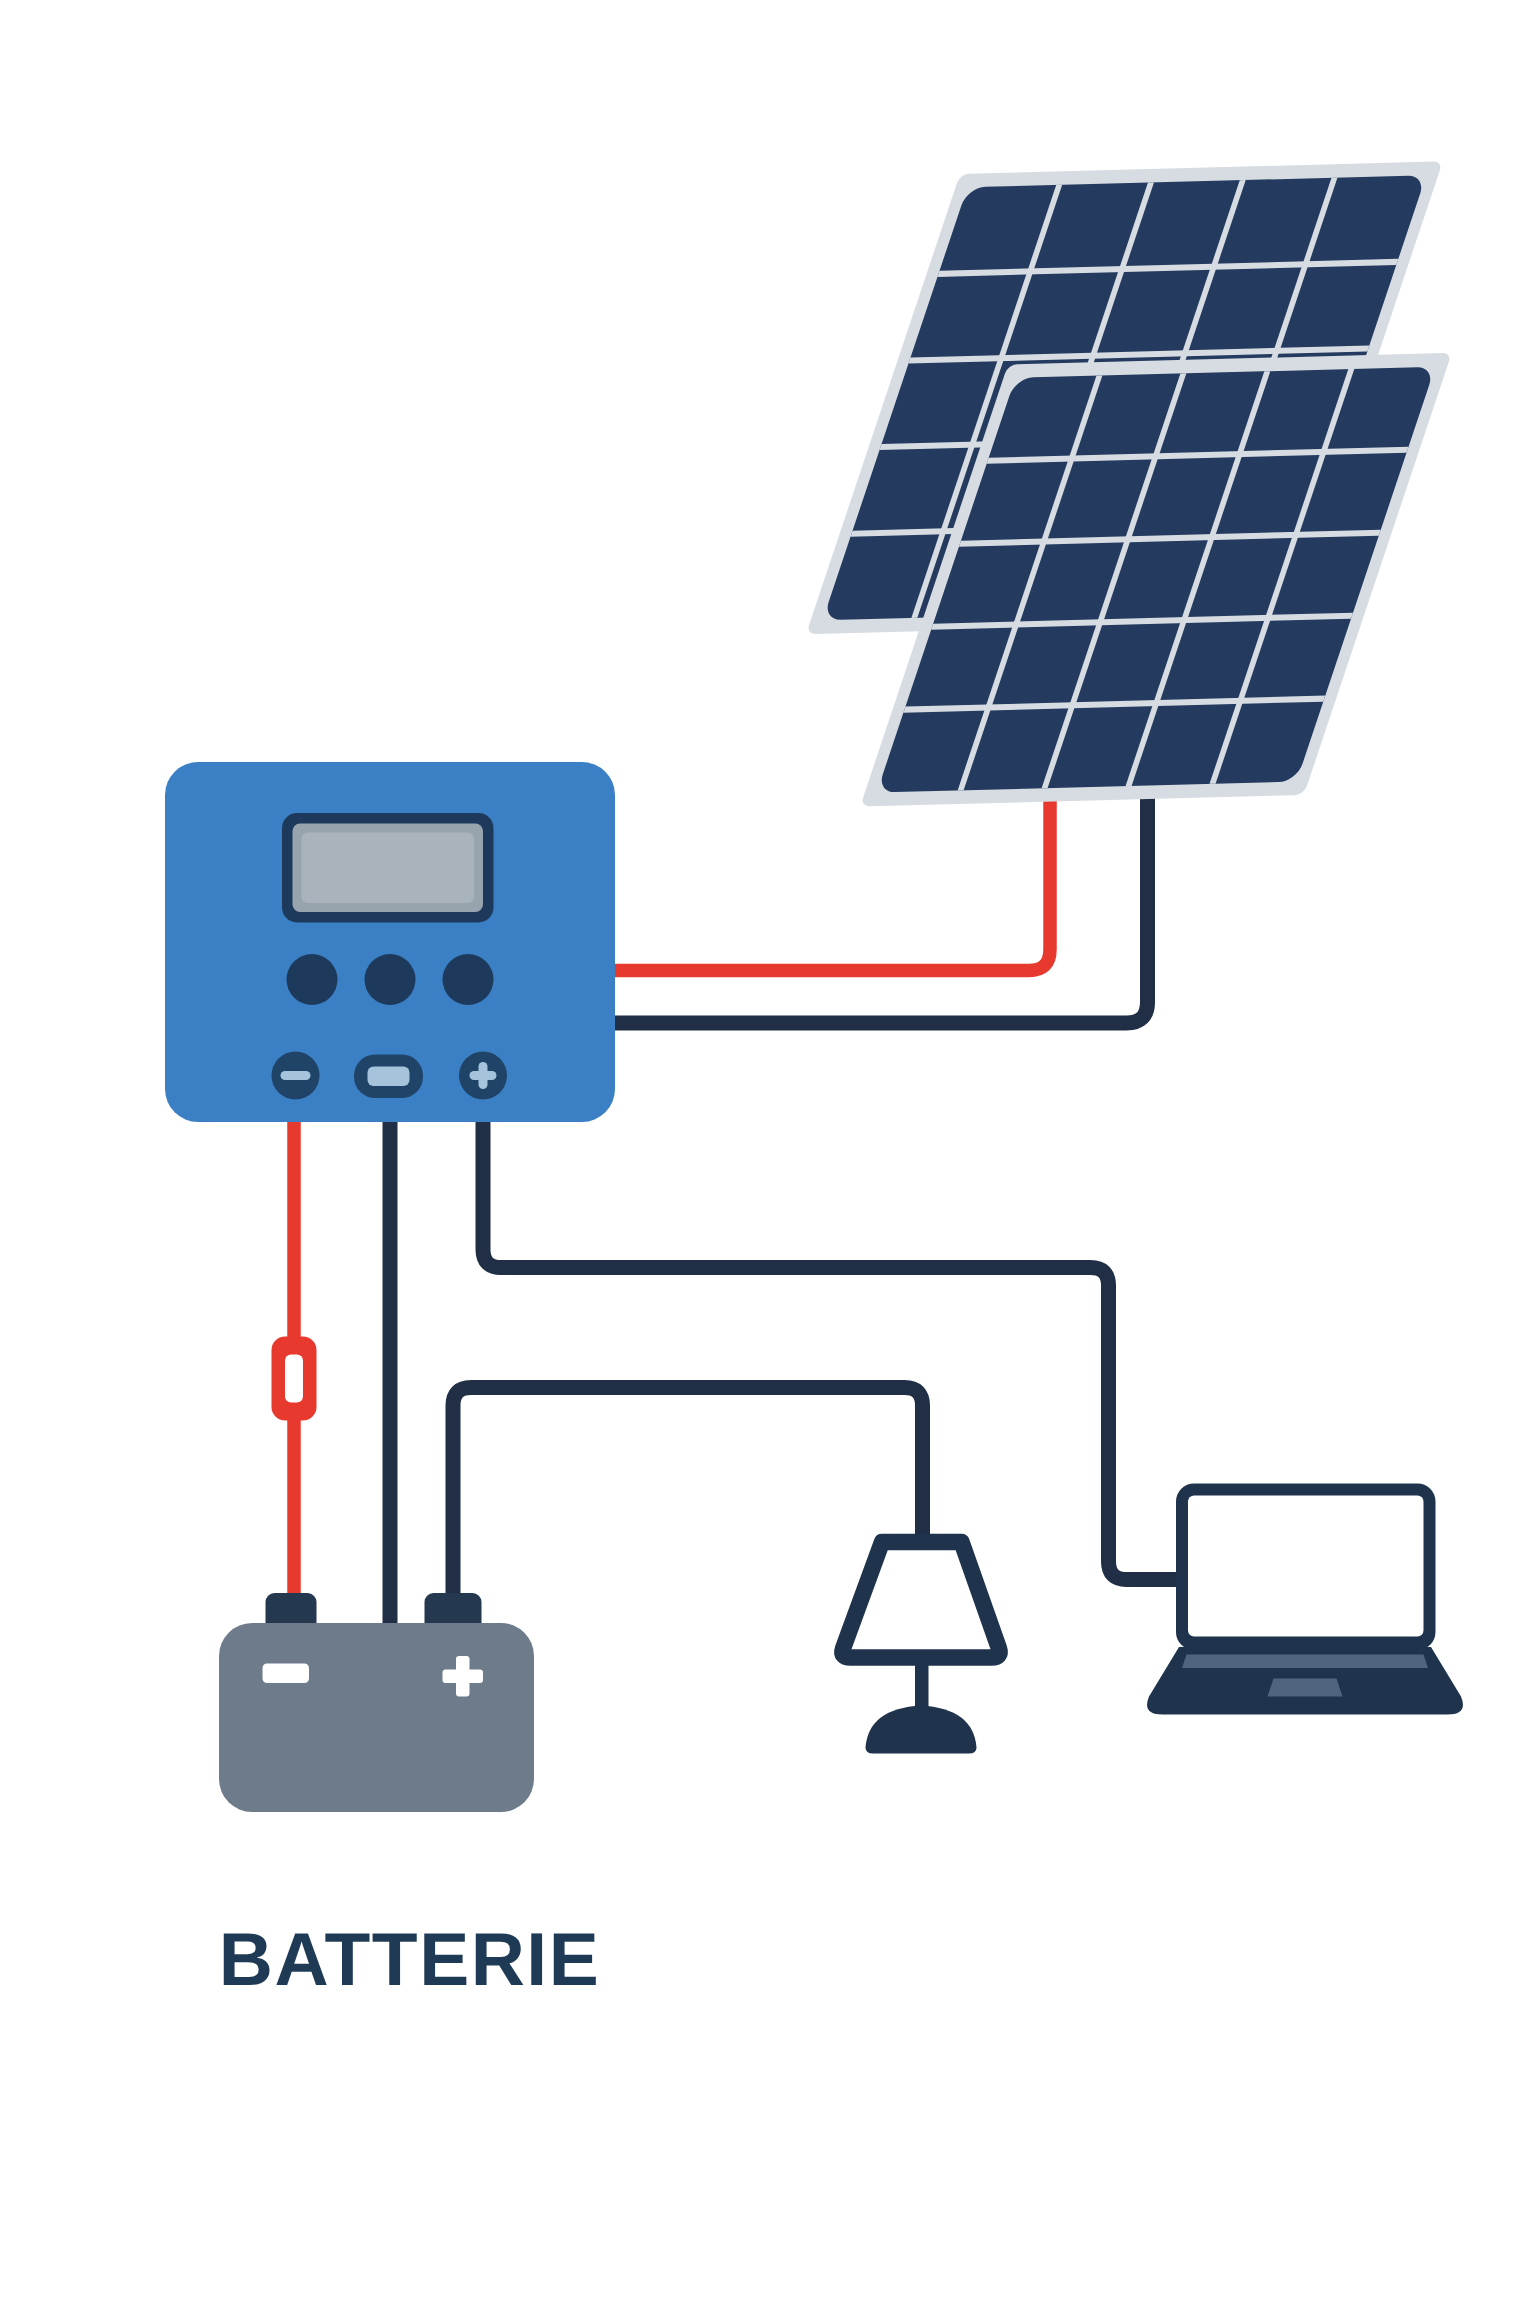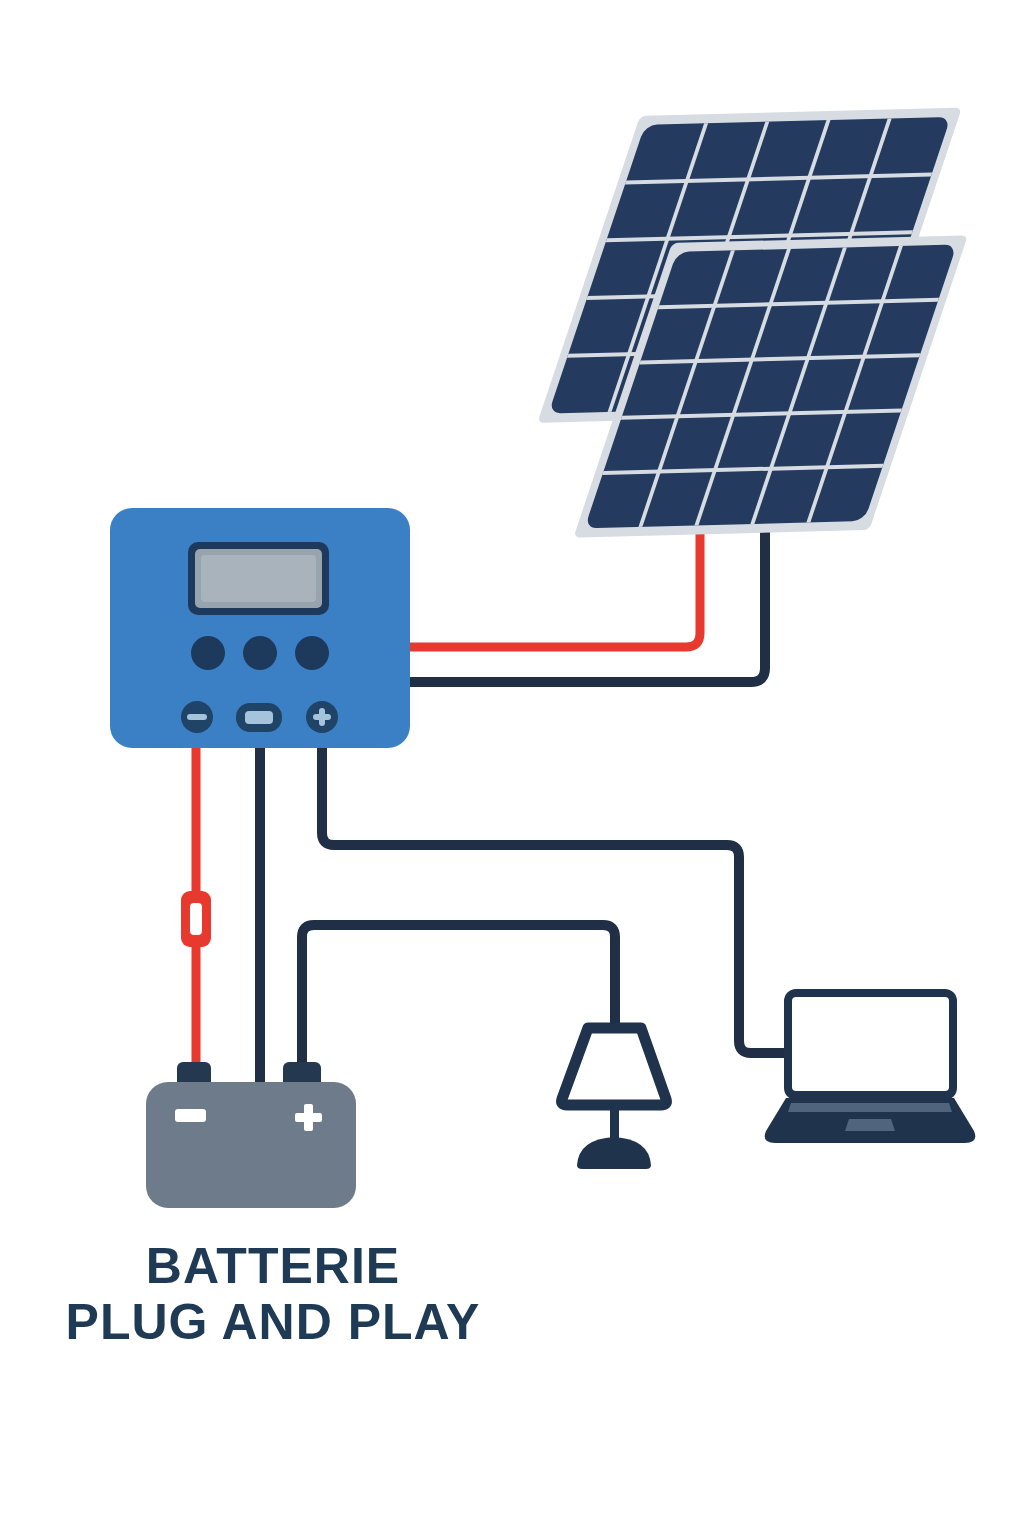--- a/index.html
+++ b/index.html
@@ -6,21 +6,21 @@
   #stage{
     position:relative;
     width:1024px;height:1536px;
     background:#ffffff;
     overflow:hidden;
     font-family:"Liberation Sans", sans-serif;
   }
   #scene{position:absolute;left:0;top:0;}
   .caption{
     position:absolute;
-    left:0;top:1238px;width:546px;
+    left:0;top:1278px;width:546px;
     text-align:center;
     font-weight:700;
     font-size:50px;
     line-height:56px;
     letter-spacing:1px;
     color:#1f3a55;
   }
   .caption span{display:block;}
   .logo{
     position:absolute;
@@ -145,17 +145,16 @@
       <rect x="784" y="989" width="173" height="111" rx="12" fill="#20334c"></rect>
       <rect x="792" y="997" width="157" height="94" rx="4" fill="#ffffff"></rect>
       <path d="M786 1098 H954 L974 1131 Q979 1143 965 1143 H775 Q761 1143 766 1131 Z" fill="#20334c"></path>
       <polygon points="791,1103 949,1103 952,1112 788,1112" fill="#51647e"></polygon>
       <polygon points="849,1119 891,1119 895,1131 845,1131" fill="#51647e"></polygon>
     </g>
   </svg>
 
   <div class="caption">
     <span>BATTERIE</span>
-    <span>PLUG AND PLAY</span>
   </div>
 
 
 </div>
 
 </body></html>

